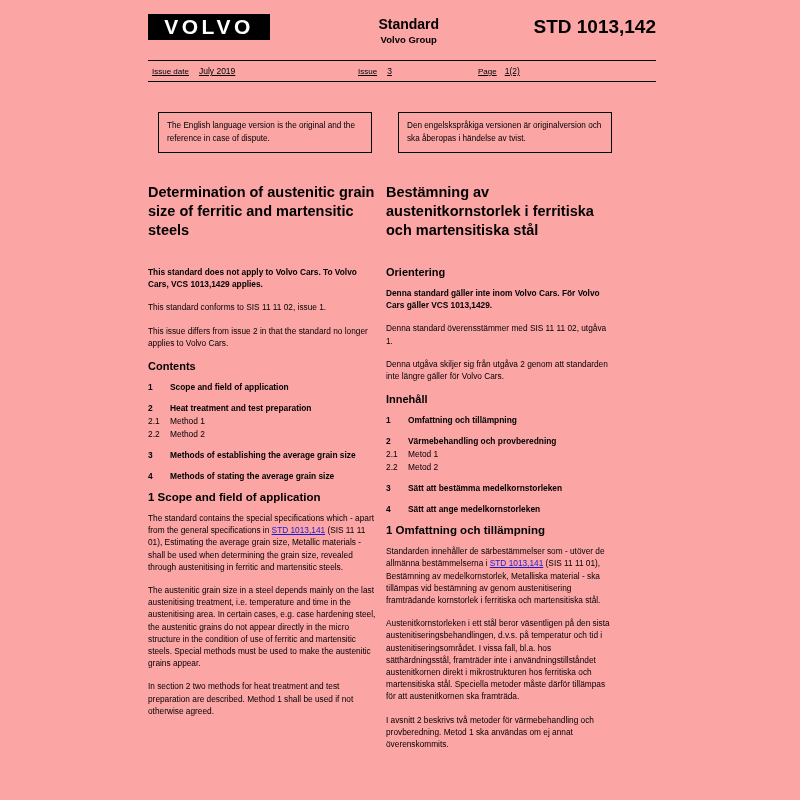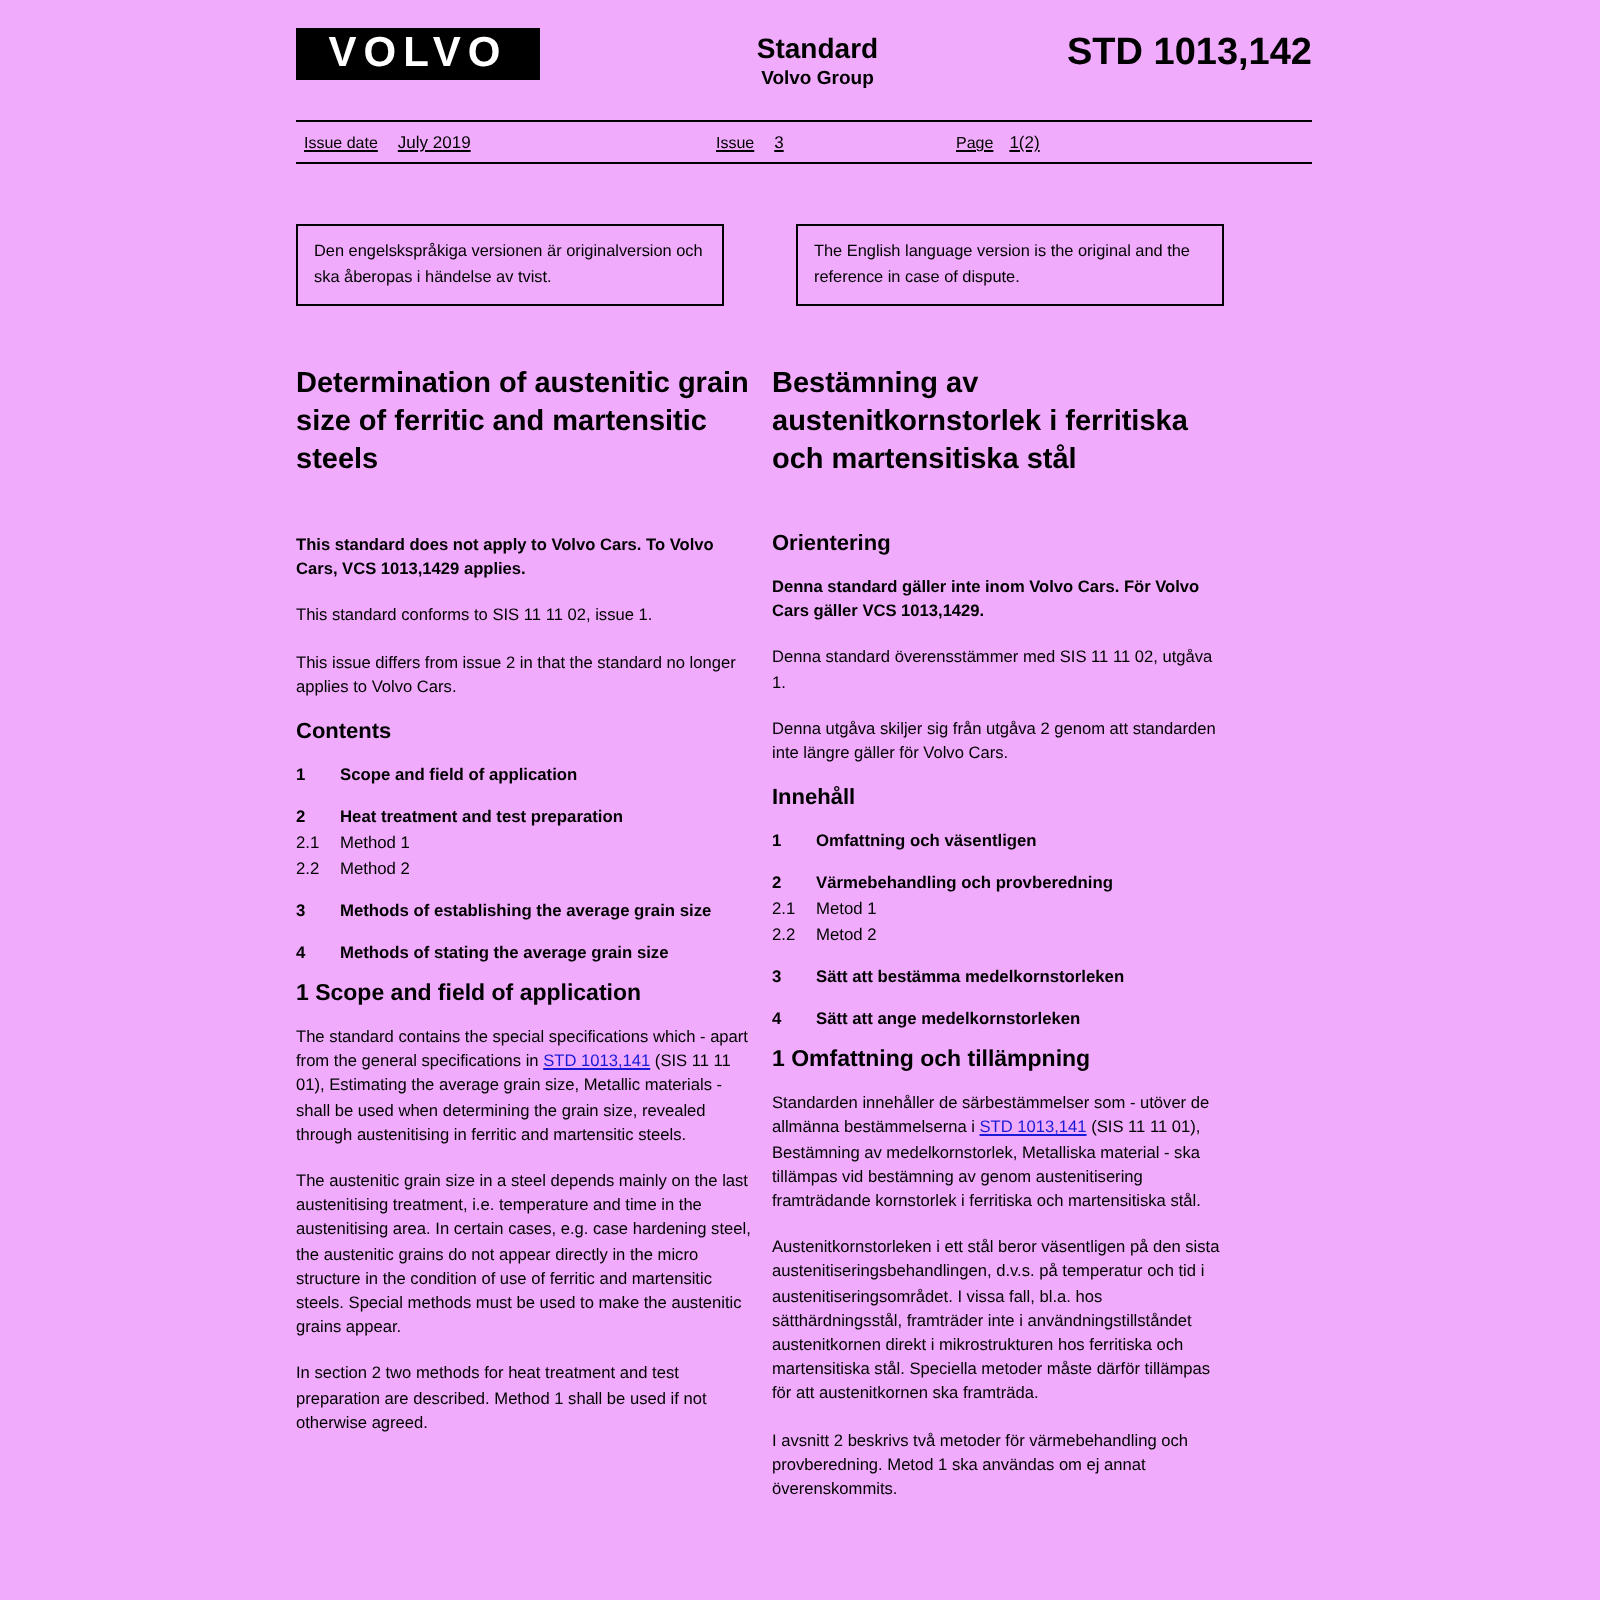--- a/index.html
+++ b/index.html
@@ -6,21 +6,21 @@
   html, body {
     margin: 0; padding: 0;
     width: 800px; height: 800px;
     background: #ffffff;
     font-family: "Liberation Sans", sans-serif;
     color: #000000;
   }
   .page {
     position: relative;
     width: 800px; height: 800px;
-    background: #f0abfc;
+    background: #fca5a5;
     padding: 16px;
   }
   .sheet {
     position: absolute;
     left: 148px; top: 14px;
     width: 508px;
   }
 
   
   .hdr {
@@ -170,22 +170,22 @@
         <span class="lbl">Issue</span>
         <span class="val">3</span>
       </div>
       <div class="cell c-page">
         <span class="lbl">Page</span>
         <span class="val">1(2)</span>
       </div>
     </div>
 
     <div class="notices">
+      <div class="notice notice-left">The English language version is the original and the reference in case of dispute.</div>
       <div class="notice">Den engelskspråkiga versionen är originalversion och ska åberopas i händelse av tvist.</div>
-      <div class="notice notice-left">The English language version is the original and the reference in case of dispute.</div>
     </div>
 
     <div class="cols">
 
       <div class="col">
         <h1 class="doctitle">Determination of austenitic grain size of ferritic and martensitic steels</h1>
 
         <p class="b">This standard does not apply to Volvo Cars. To Volvo Cars, VCS 1013,1429 applies.</p>
         <p>This standard conforms to SIS 11 11 02, issue 1.</p>
         <p class="gapbefore">This issue differs from issue 2 in that the standard no longer applies to Volvo Cars.</p>
@@ -229,21 +229,21 @@
 
         <h2 class="sect">Orientering</h2>
         <p class="b">Denna standard gäller inte inom Volvo Cars. För Volvo Cars gäller VCS 1013,1429.</p>
         <p>Denna standard överensstämmer med SIS 11 11 02, utgåva 1.</p>
         <p class="gapbefore">Denna utgåva skiljer sig från utgåva 2 genom att standarden inte längre gäller för Volvo Cars.</p>
 
         <h2 class="sect gapbefore">Innehåll</h2>
         <div class="toc">
           <div class="row">
             <span class="n">1</span>
-            <span class="txt">Omfattning och väsentligen</span>
+            <span class="txt">Omfattning och tillämpning</span>
           </div>
           <div class="row tight">
             <span class="n">2</span>
             <span class="txt">Värmebehandling och provberedning</span>
           </div>
           <div class="row tight">
             <span class="n sub">2.1</span>
             <span class="txt sub">Metod 1</span>
           </div>
           <div class="row">

